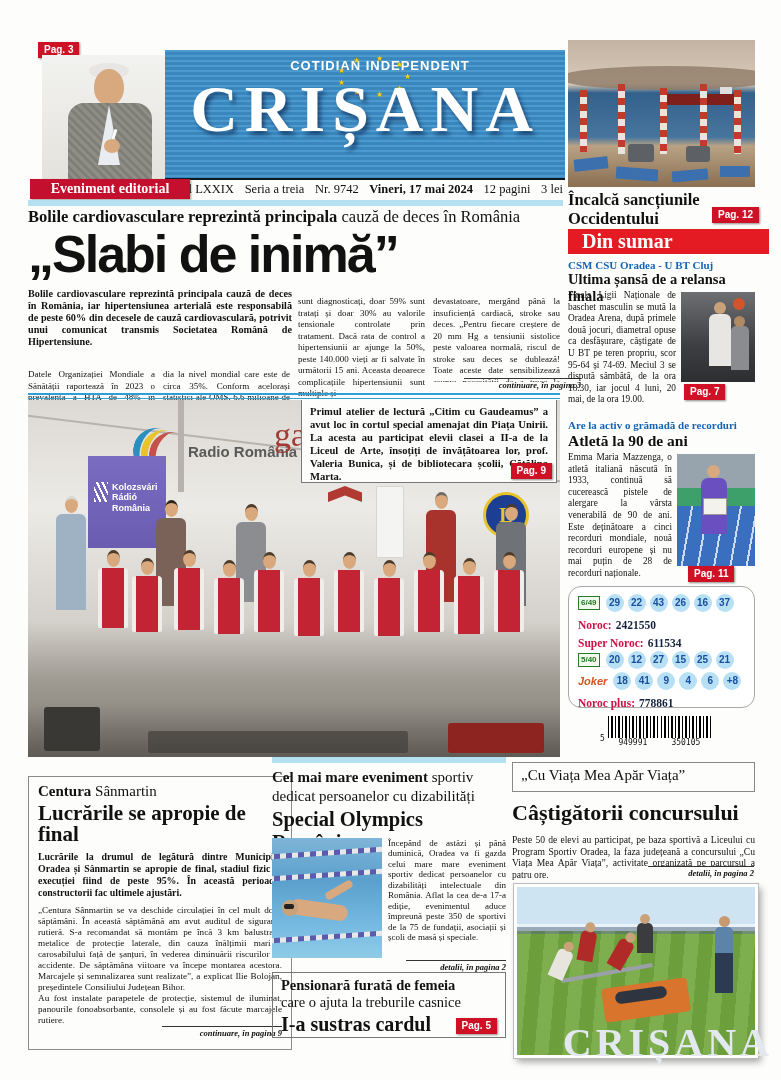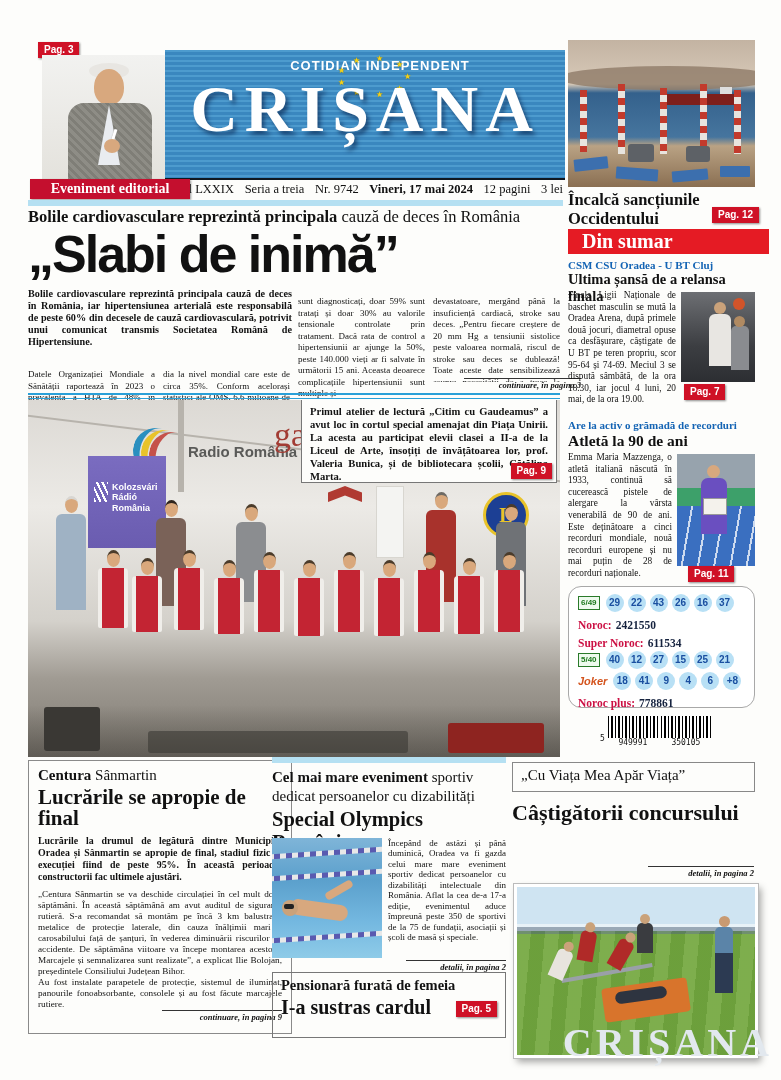--- a/index.html
+++ b/index.html
@@ -113,21 +113,21 @@
   .joker{font:italic bold 11px "Liberation Sans",sans-serif;color:#d4541e;margin-right:2px;}
   .lred{color:#cc1144;font-weight:bold;font-size:11.5px;}
   .lval{color:#16233f;font-weight:bold;font-size:11.5px;}
   
   .bcwrap{left:600px;top:716px;width:132px;height:36px;display:flex;align-items:flex-start;gap:3px;
      font-family:"DejaVu Sans Mono",monospace;}
   .bcdigit{font-size:8px;margin-top:18px;}
   .bars{width:50px;height:22px;background:repeating-linear-gradient(90deg,#000 0 1px,#fff 1px 3px,#000 3px 5px,#fff 5px 7px);}
   .bcg{text-align:center;font-size:8px;}
   
-  .botbox{left:28px;top:760px;width:264px;height:274px;border:1px solid #8a8a8a;padding:6px 9px;
+  .botbox{left:28px;top:776px;width:264px;height:274px;border:1px solid #8a8a8a;padding:6px 9px;
      box-sizing:border-box;overflow:hidden;}
   .bkick{font-size:15px;}
   .bkick .b{font-weight:bold;}
   .bhead{font-weight:bold;font-size:21px;line-height:1.02;margin:3px 0 5px;}
   .blead{font-weight:bold;font-size:9.9px;line-height:1.22;}
   .bbody{font-size:9.2px;line-height:1.2;}
   .theftbox{left:272px;top:972px;width:234px;height:66px;border:1px solid #777;padding:4px 8px;box-sizing:border-box;}
   .theft1{font-weight:bold;font-size:14.5px;line-height:1.18;}
   .theft2{font-size:14.5px;line-height:1.18;}
   .thefth{font-weight:bold;font-size:20px;margin-top:2px;}
@@ -357,21 +357,21 @@
       <span class="lball">22</span>
       <span class="lball">43</span>
       <span class="lball">26</span>
       <span class="lball">16</span>
       <span class="lball">37</span>
     </div>
     <div><span class="lred">Noroc:</span> <span class="lval">2421550</span></div>
     <div><span class="lred">Super Noroc:</span> <span class="lval">611534</span></div>
     <div class="lrow" style="">
       <span class="llogo">5/40</span>
-      <span class="lball">40</span>
+      <span class="lball">20</span>
       <span class="lball">12</span>
       <span class="lball">27</span>
       <span class="lball">15</span>
       <span class="lball">25</span>
       <span class="lball">21</span>
     </div>
     <div class="lrow">
       <span class="joker">Joker</span>
       <span class="lball">18</span>
       <span class="lball">41</span>
@@ -418,30 +418,32 @@
     <div class="sw-arm"></div>
     <div class="sw-body"></div>
     <div class="sw-head"></div>
     <div class="sw-gog"></div>
   </div>
   <div class="abs just" style="left:388px;top:838px;width:118px;height:122px;font-size:9px;line-height:1.16;overflow:hidden;">Începând de astăzi și până duminică, Oradea va fi gazda celui mare mare eveniment sportiv dedicat persoanelor cu dizabilități intelectuale din România. Aflat la cea de-a 17-a ediție, evenimentul aduce împreună peste 350 de sportivi de la 75 de fundații, asociații și școli de masă și speciale.</div>
   <div class="abs contin" style="left:406px;top:960px;width:100px;">detalii, în pagina 2</div>
 
   <div class="abs theftbox">
     <div class="theft1">Pensionară furată de femeia</div>
+    <div class="theft2">care o ajuta la treburile casnice</div>
     <div class="thefth">
       <span>I-a sustras cardul</span>
       <span class="badge" style="float:right;margin-top:5px;">Pag. 5</span>
     </div>
   </div>
 
   <div class="abs kickbox">
     <span class="b">„Cu Viața Mea</span><span> Apăr Viața”</span>
   </div>
   <div class="abs" style="left:512px;top:800px;width:243px;font-weight:bold;font-size:22px;">Câștigătorii concursului</div>
+  <div class="abs just" style="left:512px;top:834px;width:243px;font-size:9.6px;line-height:1.2;">Peste 50 de elevi au participat, pe baza sportivă a Liceului cu Program Sportiv Oradea, la faza județeană a concursului „Cu Viața Mea Apăr Viața”, activitate organizată pe parcursul a patru ore.</div>
   <div class="abs contin" style="left:648px;top:866px;width:106px;background:#fdfdfb;">detalii, în pagina 2</div>
   <div class="abs field">
     <div class="fenceline"></div>
     <div class="stripes"></div>
     <div class="mat"></div>
     <div class="lying"></div>
     <div class="stretcher"></div>
     <div class="kidfig" style="left:36px;top:62px;background:#e8e4de;transform:rotate(24deg);"></div>
     <div class="kidfig" style="left:62px;top:44px;background:#b02a28;transform:rotate(10deg);"></div>
     <div class="kidfig" style="left:96px;top:52px;background:#b02a28;transform:rotate(30deg);"></div>

